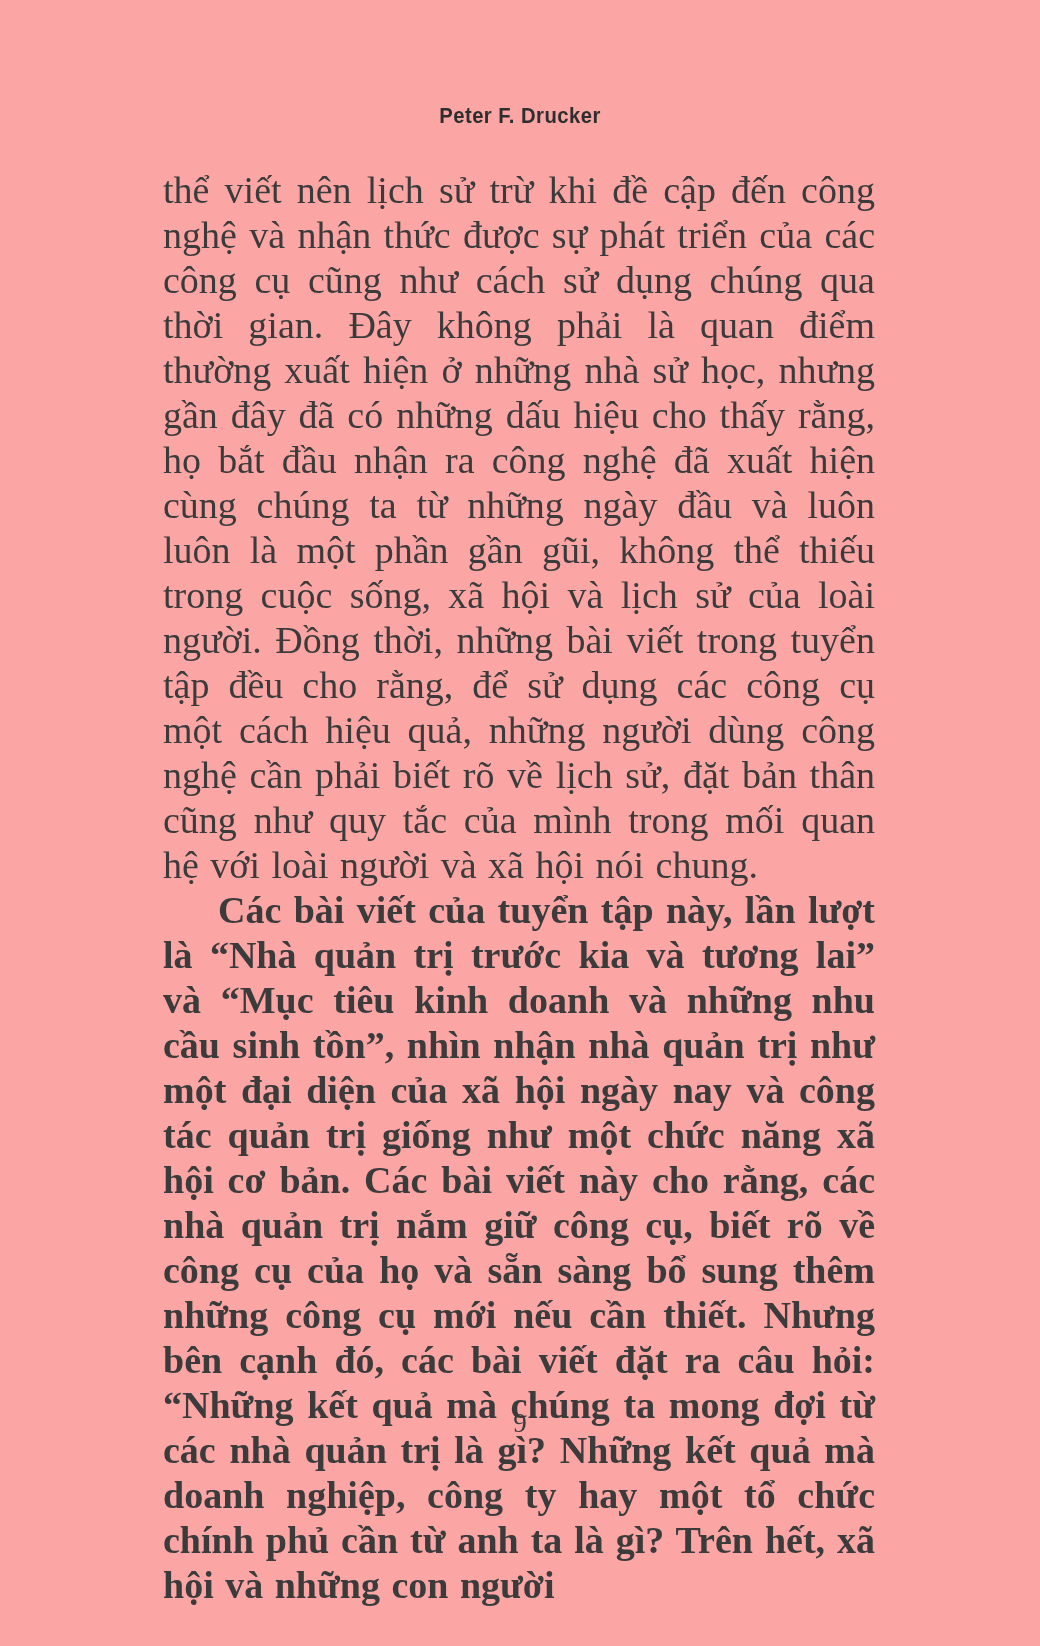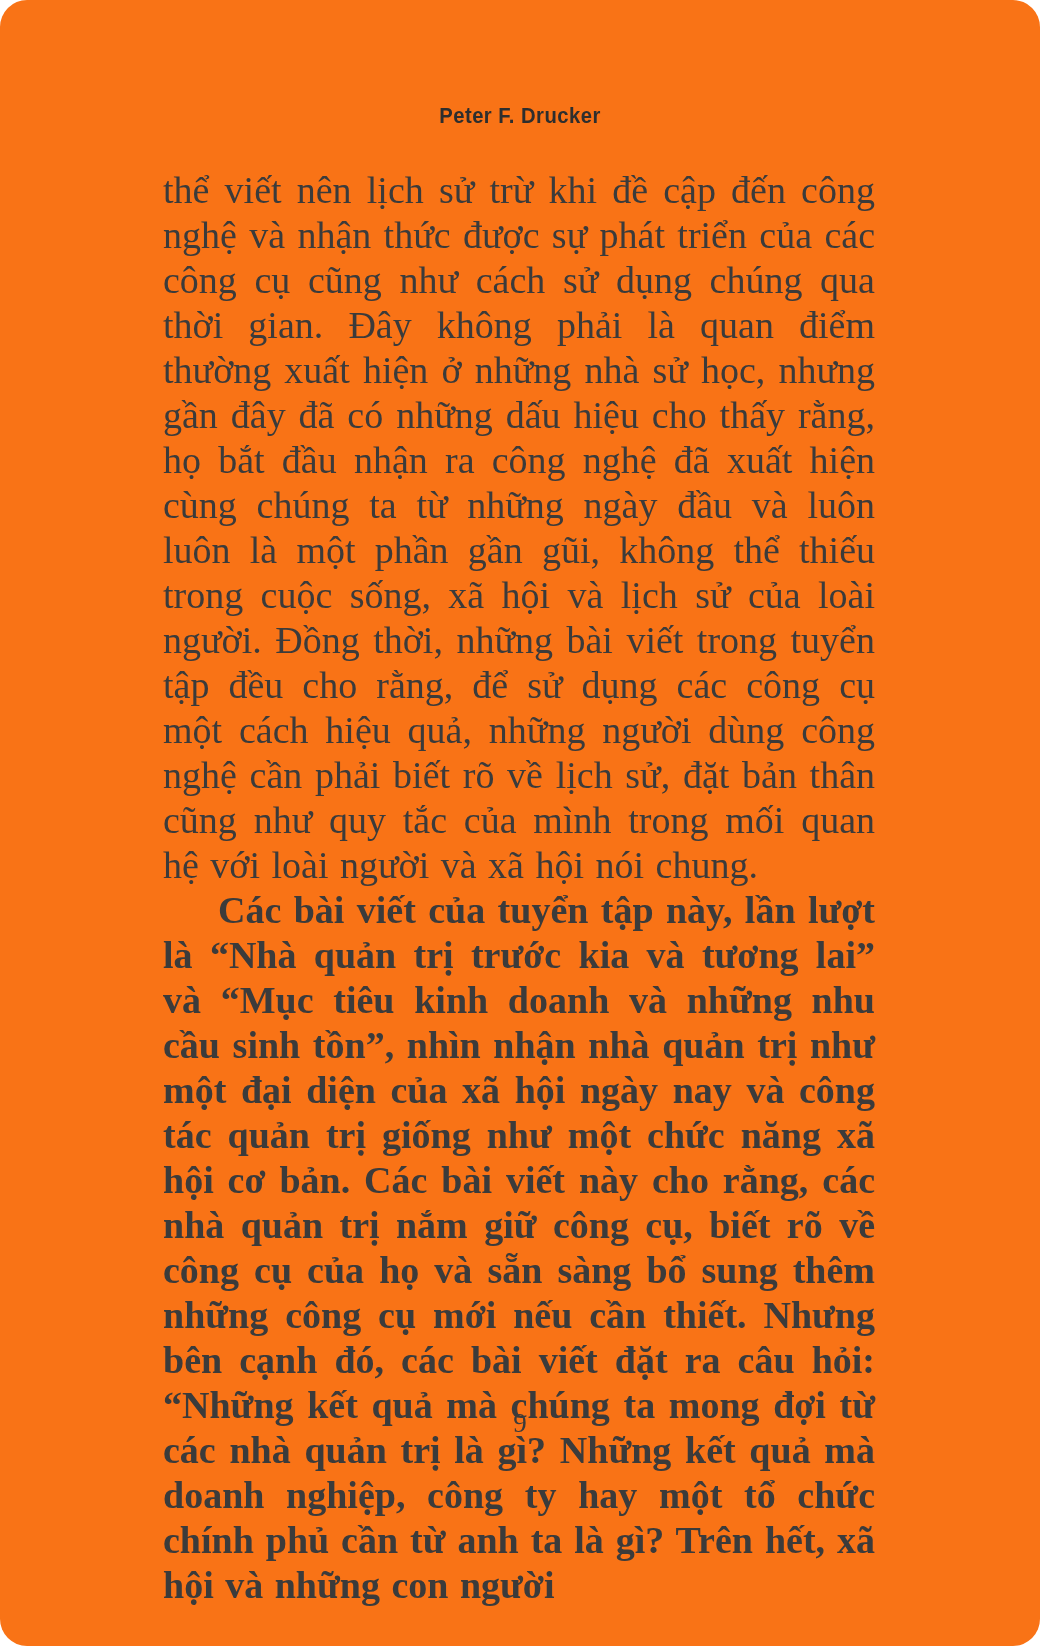--- a/index.html
+++ b/index.html
@@ -4,26 +4,25 @@
 <style>
   html, body {
     margin: 0;
     padding: 0;
     background: #ffffff;
   }
   .page {
     position: relative;
     width: 1040px;
     height: 1646px;
-    background: #f97316;
+    background: #fca5a5;
     box-sizing: border-box;
     overflow: hidden;
     font-family: "Liberation Serif", "DejaVu Serif", serif;
     color: #3a3a3a;
-    border-radius: 27px;
   }
   .running-head {
     position: absolute;
     top: 103px;
     left: 0;
     width: 100%;
     text-align: center;
     font-family: "Liberation Sans", "DejaVu Sans", sans-serif;
     font-weight: 700;
     font-size: 22px;

